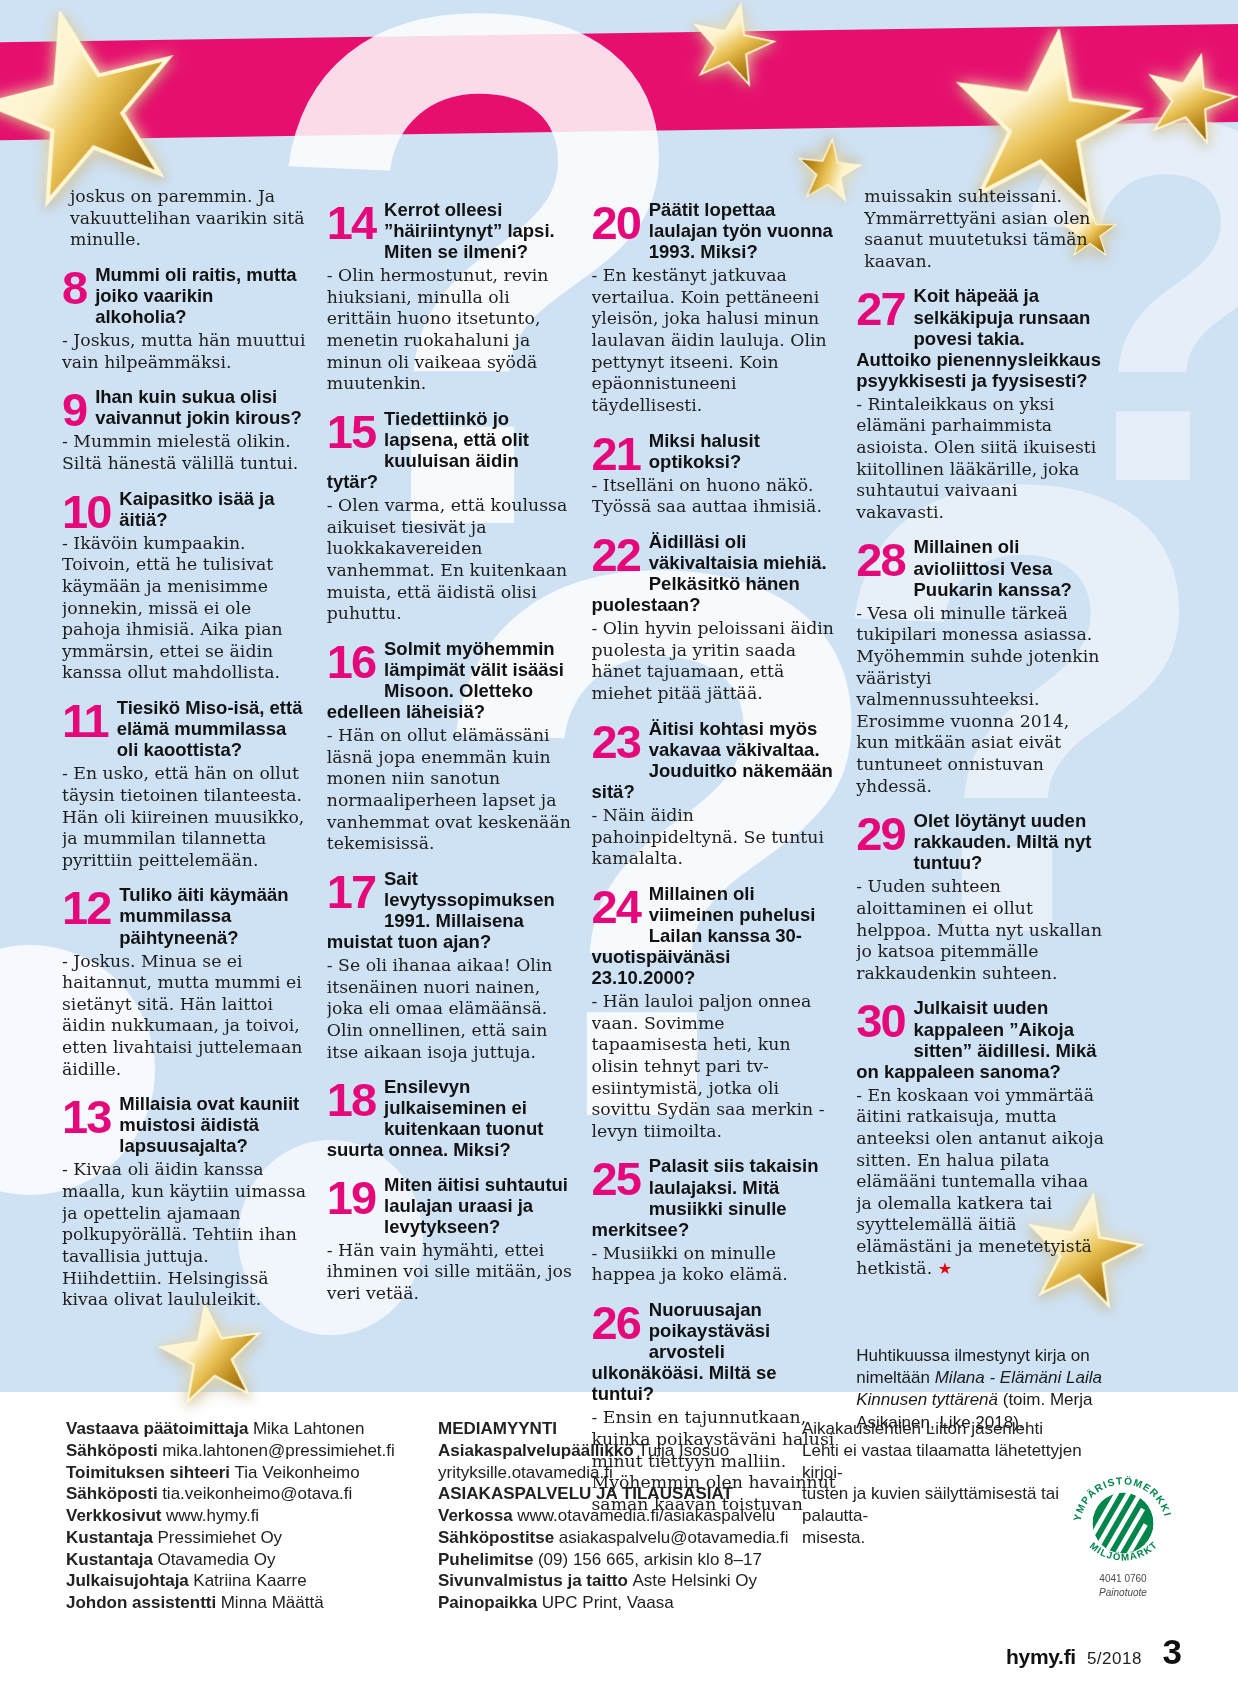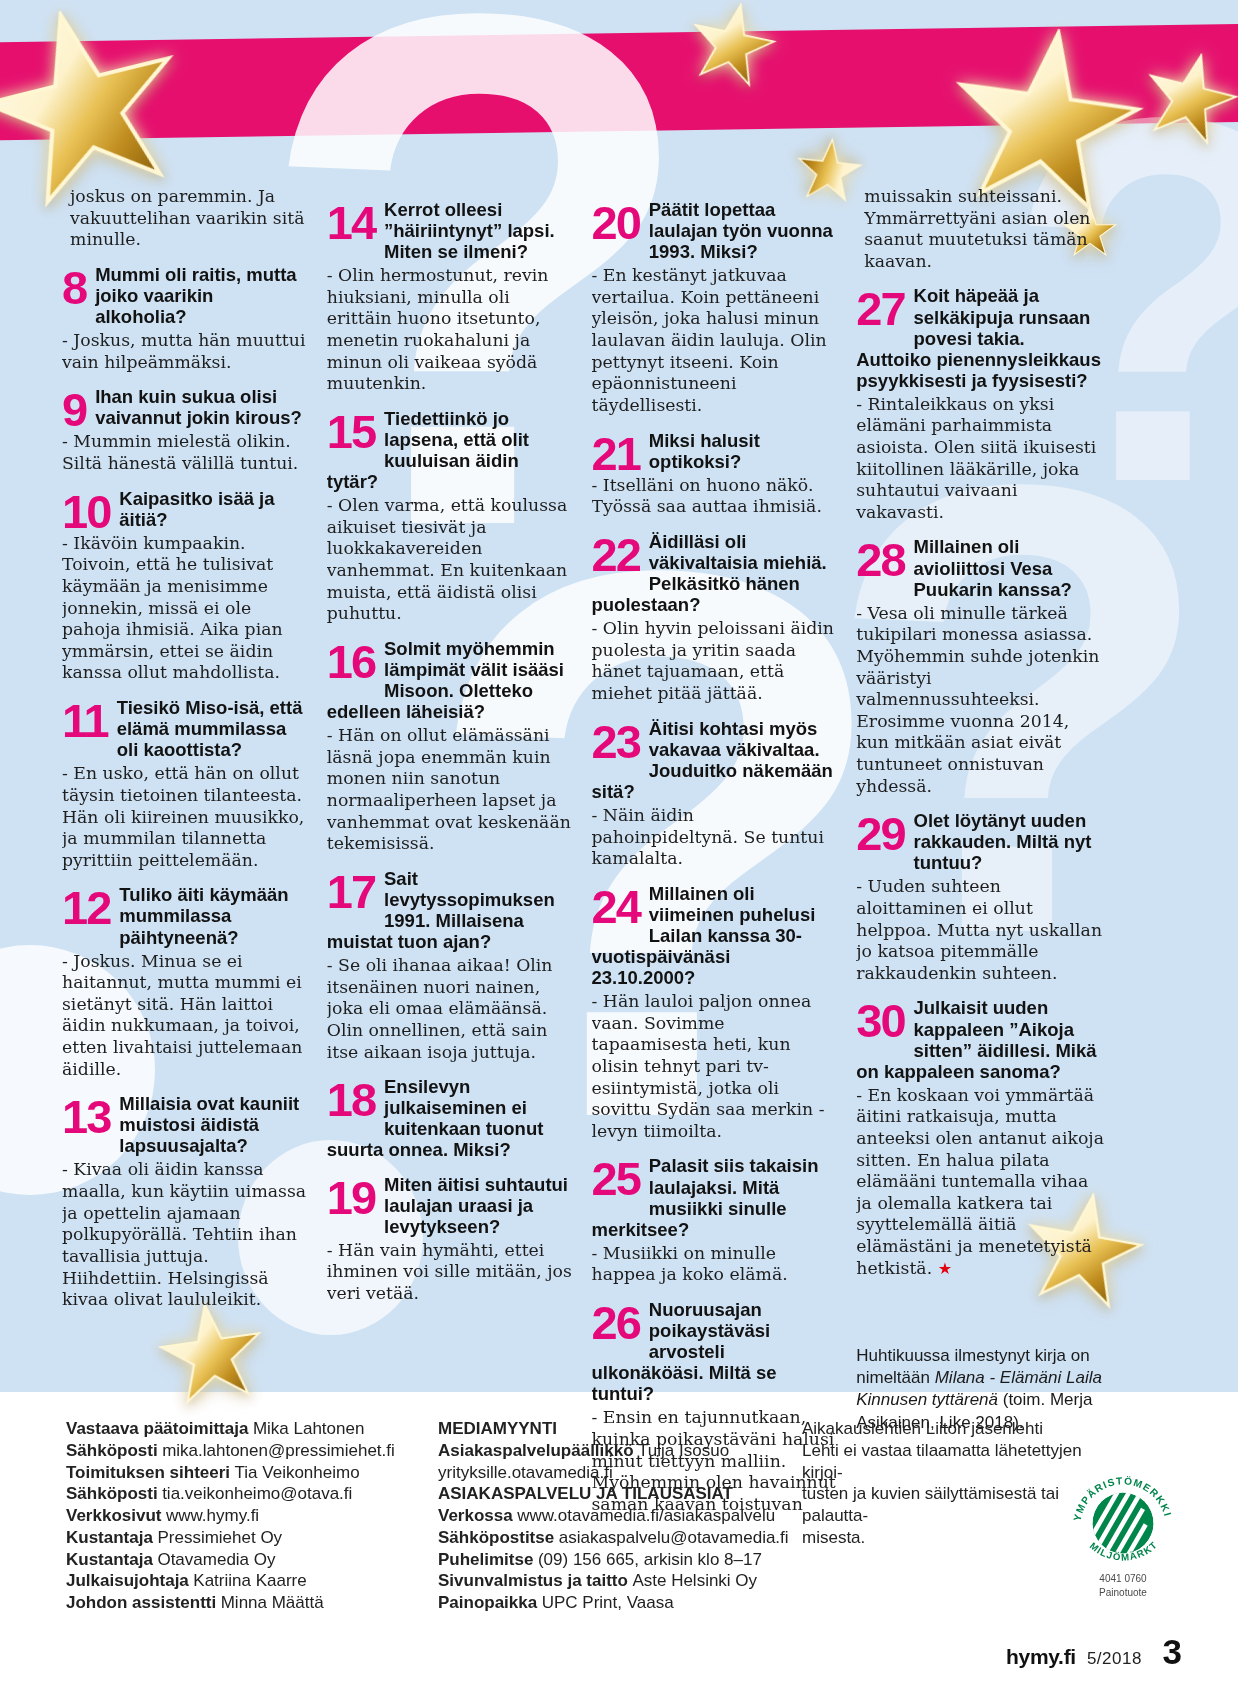--- a/index.html
+++ b/index.html
@@ -41,21 +41,21 @@
   .masthead { position:absolute; left:66px; top:1418px; display:flex; z-index:5; }
   .mast-col1 { width:372px; }
   .mast-col2 { width:364px; }
   .mast-col3 { width:318px; }
   .mast-row { font-size:17px; line-height:1.28; color:#222222; }
   .mast-heading { font-weight:700; }
   .mast-label { font-weight:700; margin-right:4.5px; }
 
   .ecolabel { position:absolute; left:1058px; top:1460px; width:130px; text-align:center; z-index:5; }
   .eco-code { font-size:10px; color:#4a4a4a; line-height:1.4; margin-top:-4px; }
-  .eco-cat  { font-size:10px; color:#4a4a4a; line-height:1.3; }
+  .eco-cat  { font-size:10px; color:#4a4a4a; line-height:1.3;font-style:italic; }
 
   .brandline { position:absolute; left:1006px; top:1632px; width:176px; display:flex; align-items:baseline; z-index:5; }
   .brand { font-weight:700; font-size:21px; color:#111; letter-spacing:-.3px; }
   .issue { font-size:17px; color:#222; margin-left:11px; letter-spacing:.5px; }
   .pagenum { margin-left:auto; font-weight:800; font-size:35px; color:#111; }
 </style>
 </head>
 <body>
 
 <div id="page">

